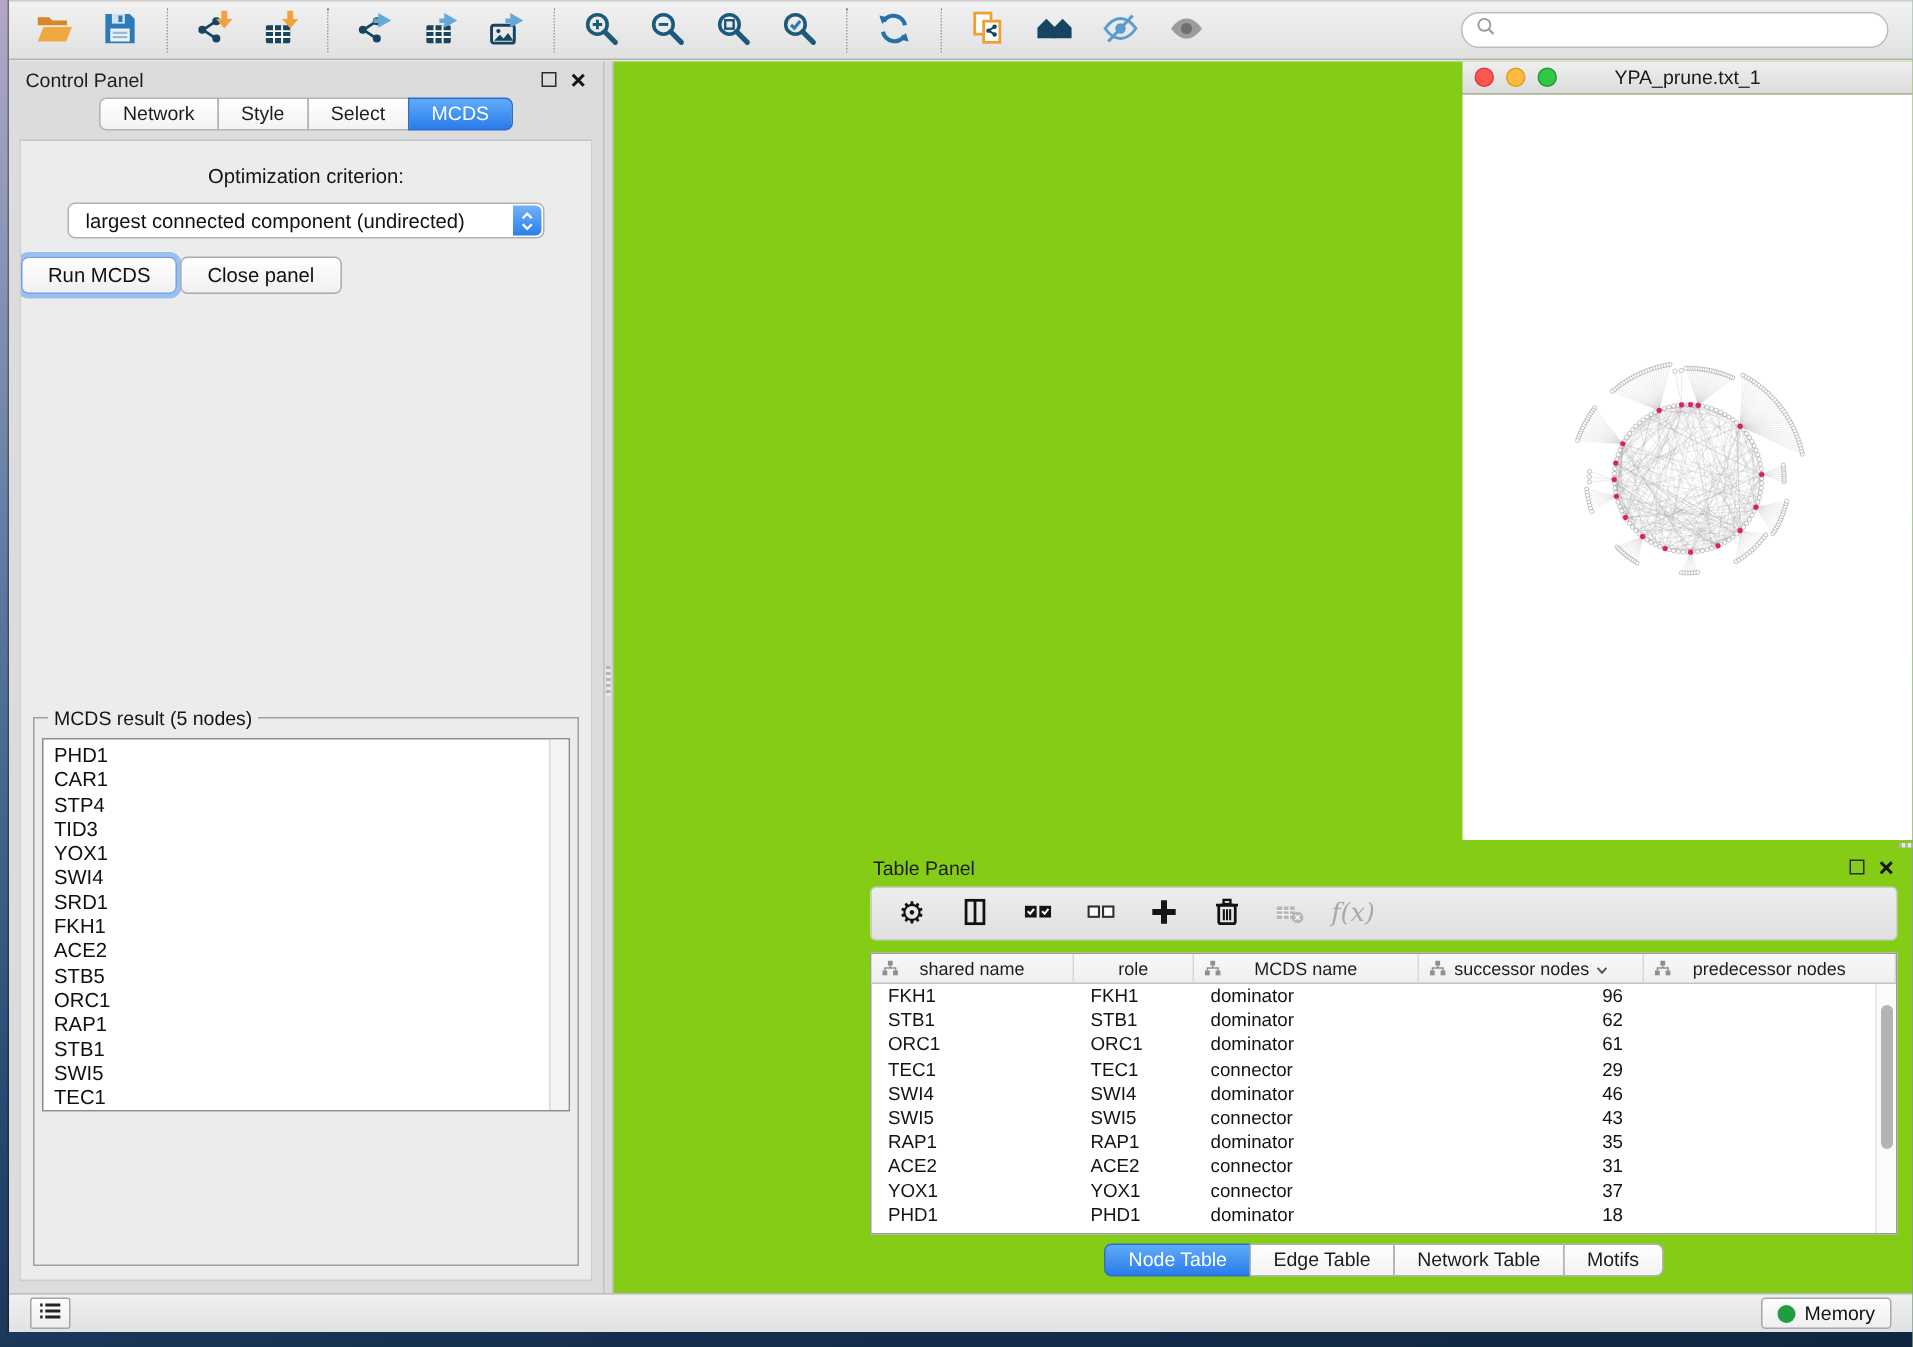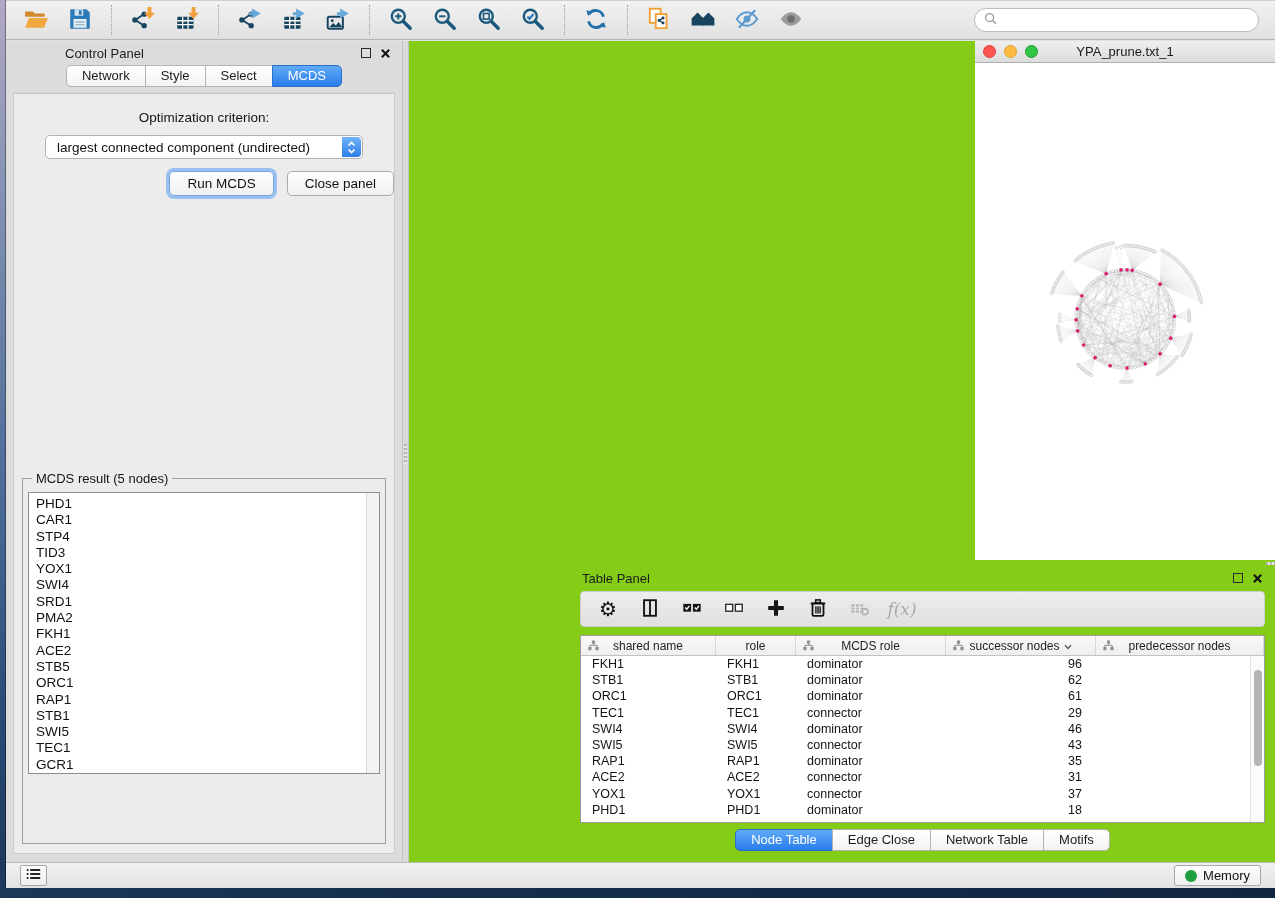--- a/index.html
+++ b/index.html
@@ -24,38 +24,38 @@
   .tb-groups { display:flex; align-items:center; }
   .tb-btn { width:34px; height:32px; margin:0 5px; background:none; border:none; display:flex; align-items:center; justify-content:center; cursor:default; }
   .tb-btn svg { width:26px; height:26px; }
   .tb-sep { height:30px; border-left:1px dotted #9e9e9e; margin:0 9px; }
   .search { margin-left:auto; margin-right:8px; width:285px; height:24px; background:#fff;
     border:1px solid #bdbdbd; border-radius:13px; display:flex; align-items:center; padding:0 9px; gap:5px; }
   .search input { border:none; outline:none; flex:1; font:13px "Liberation Sans",sans-serif; color:#333; background:transparent; }
   
   .control-panel { position:absolute; left:0; top:41px; width:396px; bottom:26px; background:#dcdcdc; display:flex; flex-direction:column; }
   .cp-header { height:24px; display:flex; align-items:center; padding:0 11px; gap:9px; }
-  .cp-title { font-size:13px; color:#1c1c1c; margin-right:auto;margin-left:48px; }
+  .cp-title { font-size:13px; color:#1c1c1c; margin-right:auto; }
   .float-ic { width:10px; height:10px; border:1.6px solid #2b2b2b; display:inline-block; }
   .close-ic svg { display:block; }
   .seg-bar { display:flex; justify-content:center; height:22px; }
   .seg { background:linear-gradient(#ffffff,#f3f3f3); border:1px solid #b3b3b3; margin-left:-1px;
     font-size:13px; color:#1c1c1c; padding:2px 15px; line-height:16px; cursor:default; }
   .seg:first-child { border-radius:5px 0 0 5px; margin-left:0; }
   .seg:last-child { border-radius:0 5px 5px 0; }
   .seg-active { background:linear-gradient(#5fabf9,#2a7cea); border-color:#2a6fd0; color:#fff; }
   .cp-content { flex:1; margin:6px 7px 8px; background:#ececec; border:1px solid #cdcdcd; border-top-color:#c2c2c2;
     display:flex; flex-direction:column; overflow:hidden; }
   .opt-label { text-align:center; font-size:13.5px; color:#141414; margin-top:16px; }
   .dropdown { position:relative; width:318px; height:24px; margin:10px auto 0; background:#fff;
     border:1px solid #b2b2b2; border-radius:5px; display:flex; align-items:center; padding-left:11px;
     font-size:13.5px; color:#111; }
   .dd-stepper { position:absolute; right:1px; top:1px; bottom:1px; width:19px; border-radius:0 4px 4px 0;
     background:linear-gradient(#71b2f8,#2d7eeb); display:flex; flex-direction:column; align-items:center; justify-content:center; gap:1px; }
-  .btn-row { display:flex; justify-content:flex-end; gap:13px; margin-top:12px; }
+  .btn-row { display:flex; justify-content:flex-start; gap:2px; margin-top:12px; }
   .push-btn { background:linear-gradient(#ffffff,#f0f0f0); border:1px solid #ababab; border-radius:5px;
     font:13.5px "Liberation Sans",sans-serif; color:#101010; padding:4px 17px; cursor:default; }
   .focus-ring { box-shadow:0 0 0 3px rgba(110,168,245,.65); border-color:#74a3df; }
   .mcds-fieldset { margin:auto 8px 9px; border:1px solid #9f9f9f; padding:6px 5px 5px; height:373px; background:#ececec; }
   .mcds-fieldset legend { font-size:13px; color:#141414; padding:0 4px; margin-left:4px; }
   .mcds-list { position:relative; height:100%; background:#fff; border:1px solid #8d8d8d; overflow:hidden; }
   .mcds-items { padding:3px 0 0 7px; font-size:13.5px; line-height:16.3px; color:#101010; }
   .mcds-scroll { position:absolute; right:0; top:0; bottom:0; width:13px; background:#f3f3f3; border-left:1px solid #d6d6d6; }
   
   .v-splitter { position:absolute; left:396px; top:41px; width:7px; bottom:26px; background:#dadada;
@@ -307,30 +307,28 @@
         <legend>MCDS result (5 nodes)</legend>
         <div class="mcds-list">
           <div class="mcds-items">
               <div class="mcds-item">PHD1</div>
               <div class="mcds-item">CAR1</div>
               <div class="mcds-item">STP4</div>
               <div class="mcds-item">TID3</div>
               <div class="mcds-item">YOX1</div>
               <div class="mcds-item">SWI4</div>
               <div class="mcds-item">SRD1</div>
-              <div class="mcds-item">PMA2</div>
               <div class="mcds-item">FKH1</div>
               <div class="mcds-item">ACE2</div>
               <div class="mcds-item">STB5</div>
               <div class="mcds-item">ORC1</div>
               <div class="mcds-item">RAP1</div>
               <div class="mcds-item">STB1</div>
               <div class="mcds-item">SWI5</div>
               <div class="mcds-item">TEC1</div>
-              <div class="mcds-item">GCR1</div>
             </div>
           <div class="mcds-scroll"></div>
         </div>
       </fieldset>
     </div>
   </div>
 
   <div class="v-splitter">
       <div class="v-handle"></div>
     </div>
@@ -1142,21 +1140,21 @@
             </div>
             <div class="th c2">
               <span class="attr-ic"><svg width="11" height="11" viewBox="0 0 11 11">
                   <g fill="#8f8f8f">
                     <rect x="3.9" y="0.5" width="3.2" height="3.2"></rect>
                     <rect x="0.3" y="7" width="3.2" height="3.2"></rect>
                     <rect x="7.4" y="7" width="3.2" height="3.2"></rect>
                   </g>
                   <path d="M5.5 3.7v1.6M1.9 7V5.3h7.2V7" stroke="#8f8f8f" fill="none"></path>
                 </svg></span>
-              <span>MCDS role</span>
+              <span>MCDS name</span>
             </div>
             <div class="th c3">
               <span class="attr-ic"><svg width="11" height="11" viewBox="0 0 11 11">
                   <g fill="#8f8f8f">
                     <rect x="3.9" y="0.5" width="3.2" height="3.2"></rect>
                     <rect x="0.3" y="7" width="3.2" height="3.2"></rect>
                     <rect x="7.4" y="7" width="3.2" height="3.2"></rect>
                   </g>
                   <path d="M5.5 3.7v1.6M1.9 7V5.3h7.2V7" stroke="#8f8f8f" fill="none"></path>
                 </svg></span>
@@ -1249,21 +1247,21 @@
               <div class="td c3">18</div>
               <div class="td c4">0</div>
             </div>
           </div>
         <div class="v-scroll">
             <div class="v-thumb"></div>
           </div>
       </div>
       <div class="seg-bar table-tabs">
           <div class="seg seg-active">Node Table</div>
-          <div class="seg">Edge Close</div>
+          <div class="seg">Edge Table</div>
           <div class="seg">Network Table</div>
           <div class="seg">Motifs</div>
         </div>
     </div>
   </div>
 
   <div class="status-bar">
     <button class="list-btn">
       <span><svg width="15" height="12" viewBox="0 0 15 12">
             <g stroke="#222" stroke-width="2">

